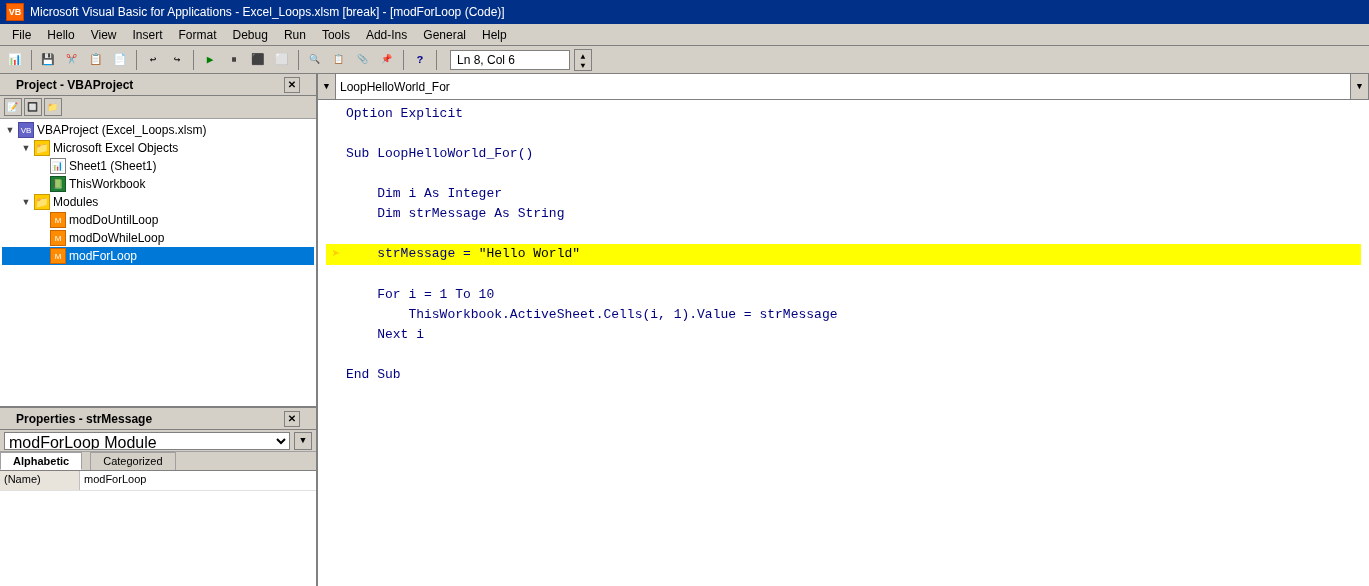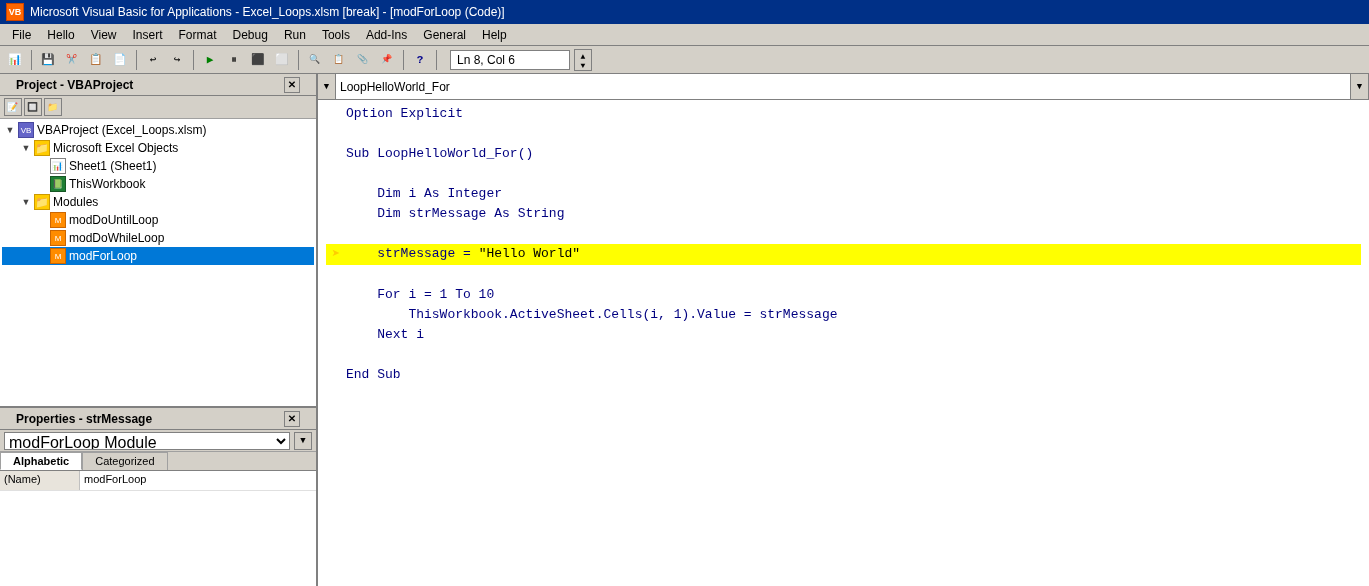--- a/index.html
+++ b/index.html
@@ -193,21 +193,21 @@
       border-bottom: 1px solid #808080;
     }
     .prop-tab {
       padding: 2px 12px;
       font-family: 'Segoe UI', Tahoma, sans-serif;
       font-size: 11px;
       border: 1px solid #a0a0a0;
       border-bottom: none;
       background: #d4d0c8;
       cursor: pointer;
-      margin-right: 0;
+      margin-right: 8px;
     }
     .prop-tab.active {
       background: white;
       border-bottom: 1px solid white;
       font-weight: bold;
     }
     #prop-grid {
       flex: 1;
       overflow: auto;
       background: white;

